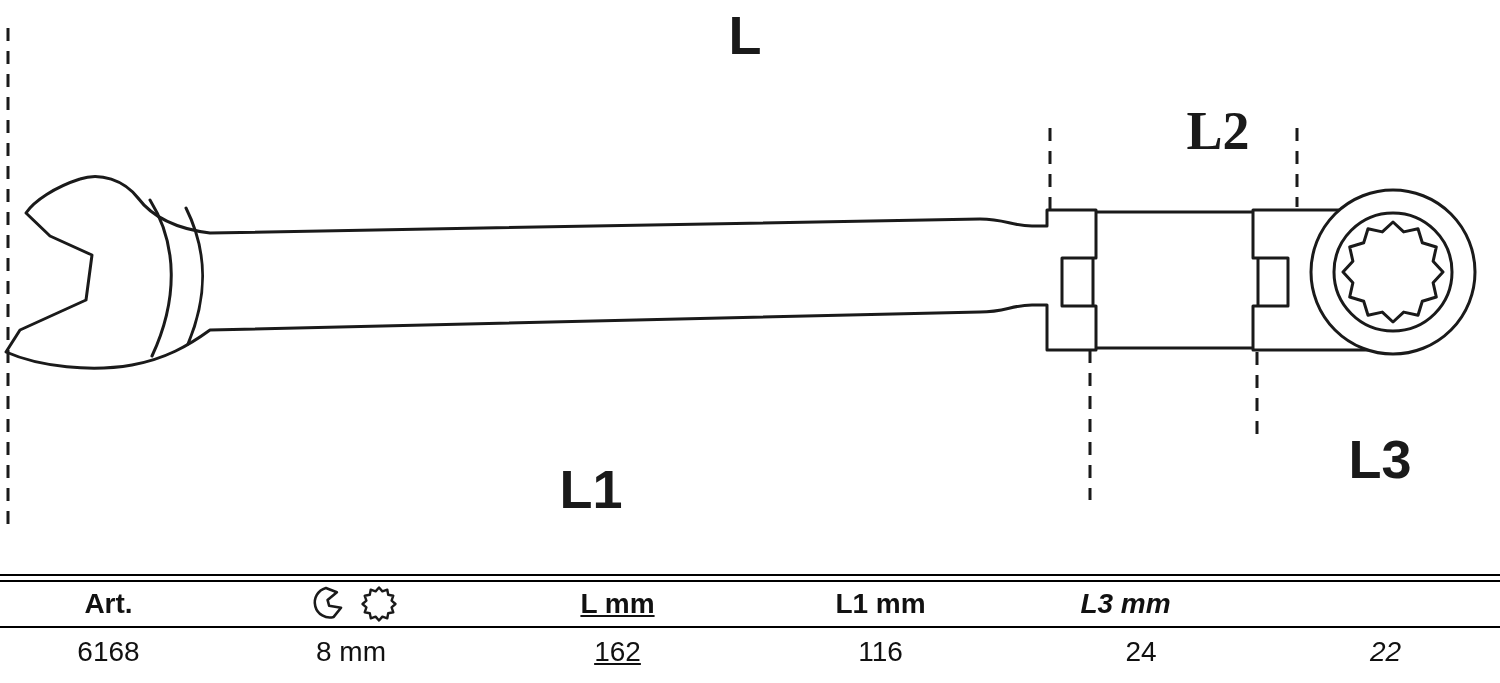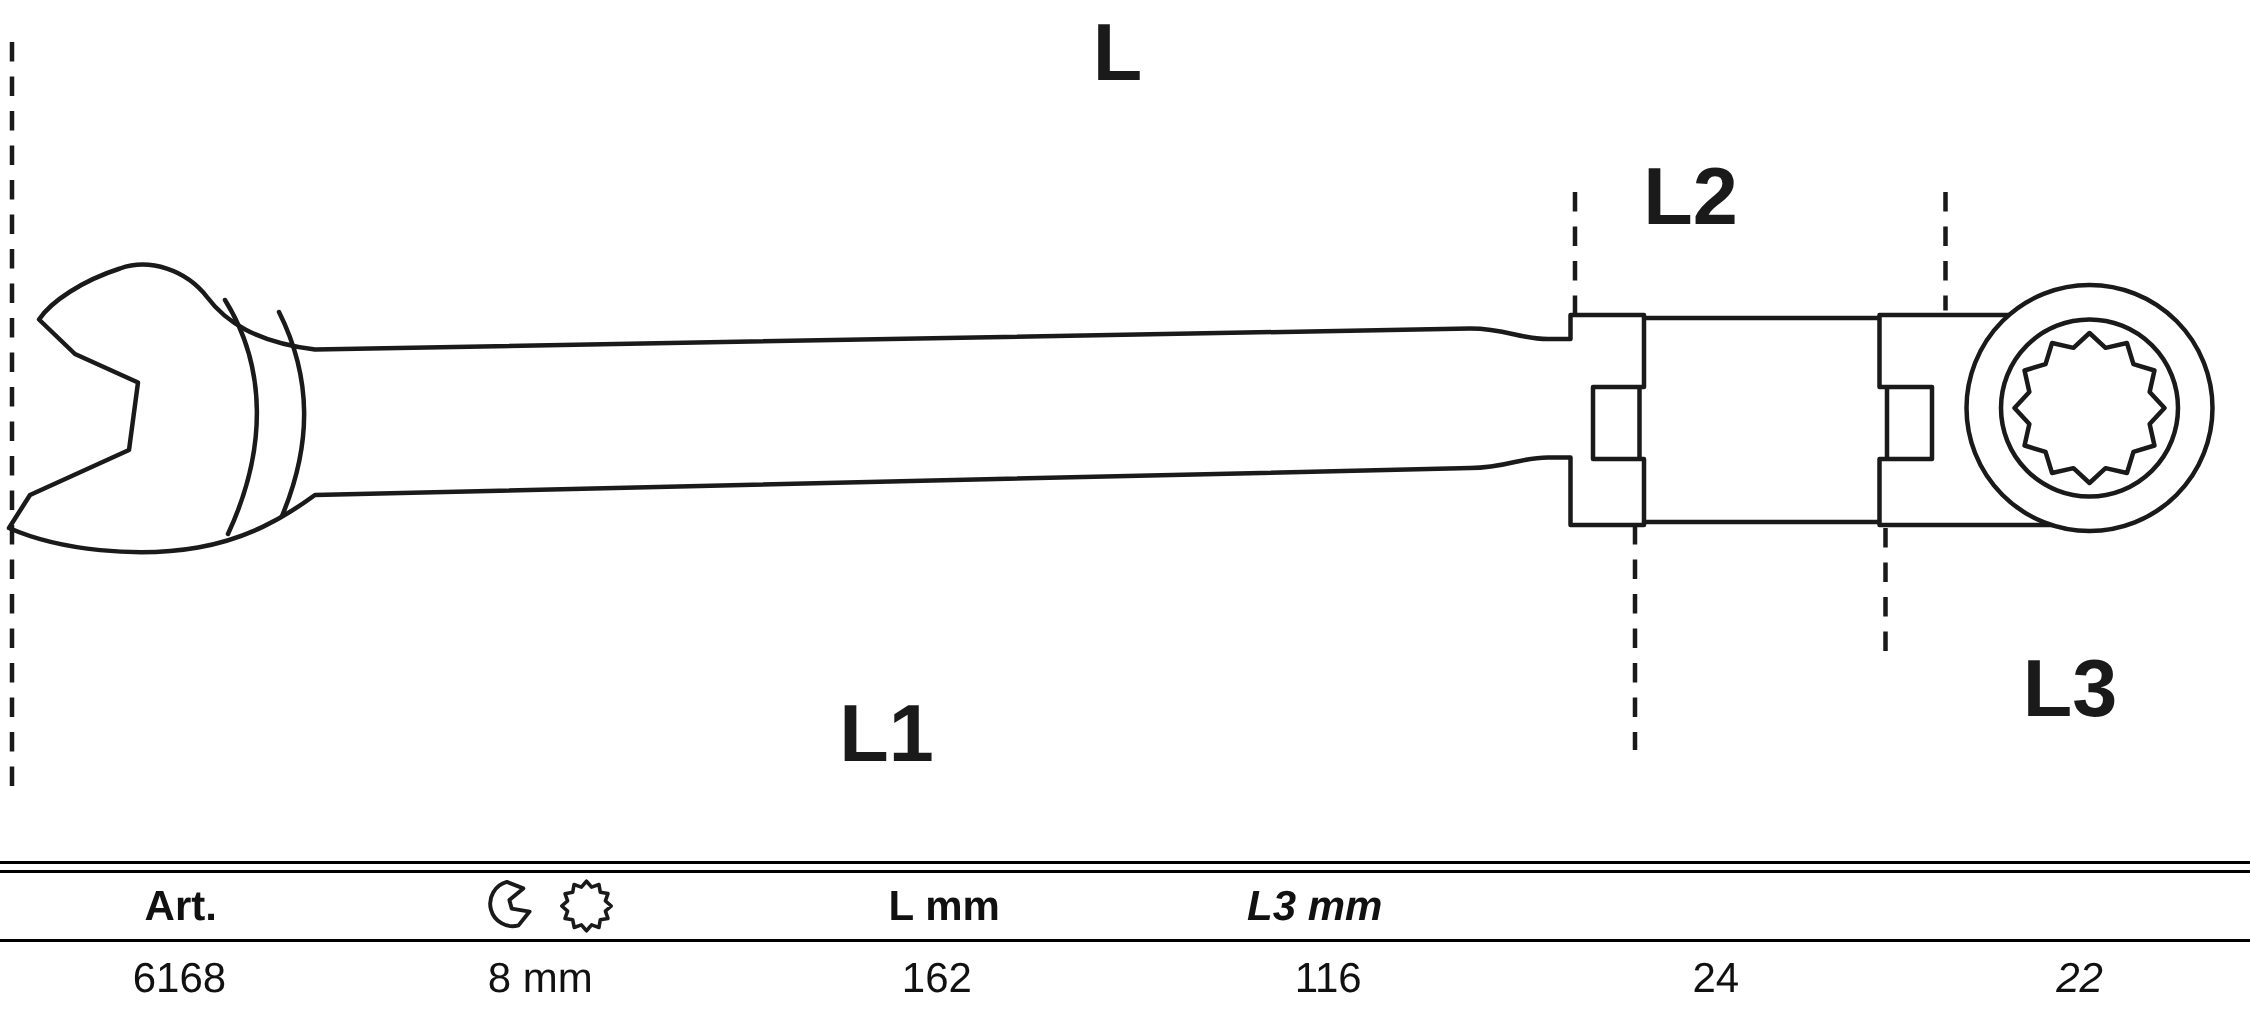--- a/index.html
+++ b/index.html
@@ -18,32 +18,32 @@
     transform:translateX(-50%);
     font-weight:bold;
     font-size:54px;
     line-height:1;
     color:#1a1a1a;
     white-space:nowrap;
   }
   .spec-table{width:1500px;margin-top:12px;}
   .rule{height:0;border-top:2px solid #000;}
   .rule-gap{height:4px;}
-  .trow{display:flex;align-items:center;padding-left:12px;}
+  .trow{display:flex;align-items:center;}
   .trow.header{height:44px;font-weight:bold;}
   .trow.data{height:48px;font-weight:normal;}
   .tcell{
     text-align:center;
     font-size:28px;
     display:flex;align-items:center;justify-content:center;
     gap:14px;
   }
   .c0{width:217px;}
   .c1{width:268px;}
-  .c2{width:265px;}
+  .c2{width:265px;text-decoration:underline;}
   .c3{width:261px;}
   .c4{width:260px;}
   .c5{width:229px;font-style:italic;}
   .icon svg{display:block;}
 </style>
 </head>
 <body>
 
 <div class="diagram">
   <svg width="1500" height="562" viewBox="0 0 1500 562">
@@ -84,21 +84,21 @@
     <g stroke="#1a1a1a" stroke-width="3" stroke-dasharray="13 10" fill="none">
       <line x1="8" y1="28" x2="8" y2="524"></line>
       <line x1="1050" y1="128" x2="1050" y2="212"></line>
       <line x1="1297" y1="128" x2="1297" y2="207"></line>
       <line x1="1090" y1="350" x2="1090" y2="500"></line>
       <line x1="1257" y1="352" x2="1257" y2="437"></line>
     </g>
   </svg>
 
   <div class="dim-label" style="left:745px;top:8px;">L</div>
-  <div class="dim-label" style="left:1127px;top:104px;">L2</div>
+  <div class="dim-label" style="left:1218px;top:104px;font-family:Liberation Serif, serif;">L2</div>
   <div class="dim-label" style="left:578px;top:462px;margin-left:13px;">L1</div>
   <div class="dim-label" style="left:1380px;top:432px;">L3</div>
 </div>
 
 <div class="spec-table">
   <div class="rule"></div>
   <div class="rule-gap"></div>
   <div class="rule"></div>
 
   <div class="trow header">
@@ -109,20 +109,21 @@
           <path d="M 26 5 A 15 15 0 1 0 26 35 L 35.5 28 L 24.5 23 L 24.5 17 L 35.5 12 Z" fill="none" stroke="#1a1a1a" stroke-width="2.6" stroke-linejoin="round" transform="rotate(-15 20 20)"></path>
         </svg>
       </span>
       <span class="icon">
         <svg width="40" height="40" viewBox="0 0 40 40">
           <polygon class="twelve-point" fill="none" stroke="#1a1a1a" stroke-width="2.4" stroke-linejoin="round" points="36.5,20.0 32.6,23.4 34.3,28.3 29.2,29.2 28.3,34.3 23.4,32.6 20.0,36.5 16.6,32.6 11.8,34.3 10.8,29.2 5.7,28.3 7.4,23.4 3.5,20.0 7.4,16.6 5.7,11.8 10.8,10.8 11.7,5.7 16.6,7.4 20.0,3.5 23.4,7.4 28.3,5.7 29.2,10.8 34.3,11.7 32.6,16.6"></polygon>
         </svg>
       </span>
     </div>
     <div class="tcell c2">L mm</div>
+    <div class="tcell c3">L1 mm</div>
     <div class="tcell c5">L3 mm</div>
   </div>
 
   <div class="rule"></div>
 
   <div class="trow data">
     <div class="tcell c0">6168</div>
     <div class="tcell c1">8 mm</div>
     <div class="tcell c2">162</div>
     <div class="tcell c3">116</div>

